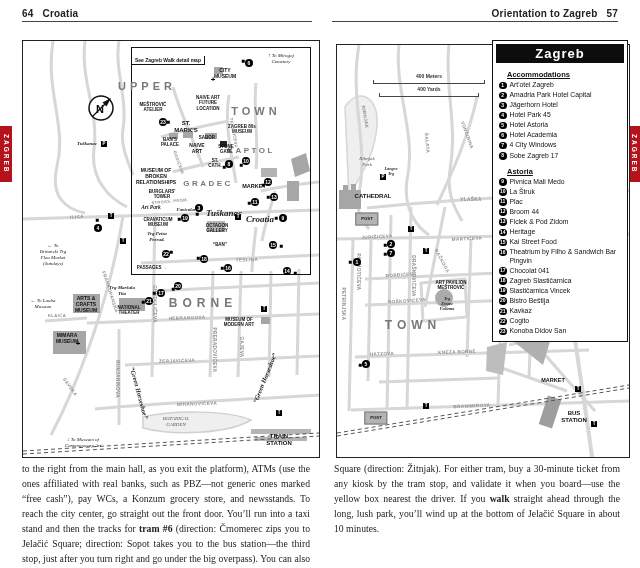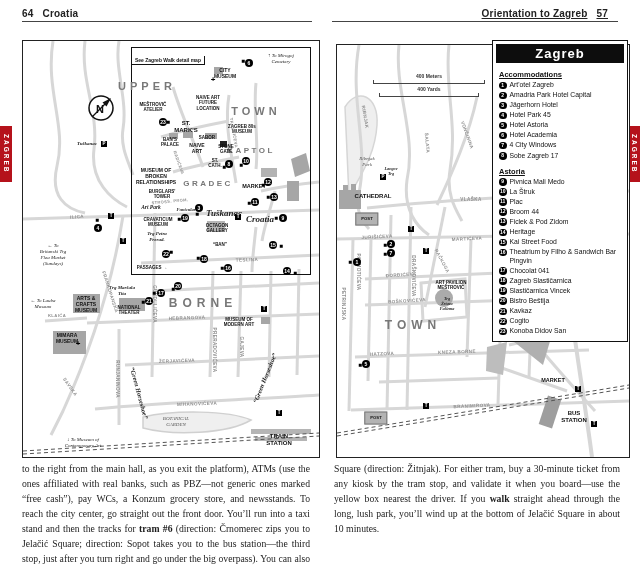--- a/index.html
+++ b/index.html
@@ -1,21 +1,21 @@
 <!DOCTYPE html>
 <html><head>
 <meta charset="utf-8">
 <style>
   html,body{margin:0;padding:0;background:#fff;}
   #page{position:relative;width:640px;height:568px;background:#fff;overflow:hidden;
         font-family:"Liberation Sans",sans-serif;color:#111;}
   
   .hdr{position:absolute;top:8px;font-size:10px;font-weight:bold;letter-spacing:.2px;color:#222;}
   .hdr-left{left:22px;}
-  .hdr-right{right:32px;text-align:right;text-decoration:underline;}
+  .hdr-right{right:22px;text-align:right;}
   .hdr .gap{display:inline-block;width:9px;}
   .rule{position:absolute;top:21px;height:1px;background:#444;}
   .rule-left{left:22px;width:290px;}
   .rule-right{left:332px;width:286px;}
   
   .tab{position:absolute;top:126px;width:12px;height:56px;background:#b5121b;
        display:flex;align-items:center;justify-content:center;}
   .tab-left{left:0;}
   .tab-right{right:0;}
   .tab span{writing-mode:vertical-rl;font-size:6.5px;font-weight:bold;letter-spacing:2px;color:#fff;}
@@ -48,21 +48,21 @@
   
   .scalebar{position:absolute;text-align:center;z-index:3;}
   .sb-label{font-size:5px;font-weight:bold;color:#333;margin-bottom:1px;}
   .sb-line{height:4px;border-left:1px solid #444;border-right:1px solid #444;border-bottom:1px solid #444;box-sizing:border-box;}
   
   .legend{position:absolute;left:492px;top:40px;width:136px;height:302px;background:#fff;
           border:1px solid #111;box-sizing:border-box;padding:3px;z-index:5;}
   .leg-title{background:#0d0d0d;color:#fff;font-size:13px;font-weight:bold;letter-spacing:1px;
              text-align:center;height:19px;line-height:19px;margin-bottom:3px;}
   .leg-section{padding:1px 3px;}
-  .leg-head{font-size:7.5px;font-weight:bold;text-decoration:underline;margin:3px 0 2px;}
+  .leg-head{font-size:7.5px;font-weight:bold;text-decoration:underline;margin:3px 8px 2px;}
   .leg-item{display:flex;align-items:flex-start;gap:3px;margin:1.6px 0;}
   .leg-num{flex:none;width:7.5px;height:7.5px;border-radius:50%;background:#000;color:#fff;
            font-size:5px;line-height:7.5px;text-align:center;font-weight:bold;margin-top:.5px;}
   .leg-label{font-size:6.8px;line-height:1.25;color:#111;}
   
   .bodytext{position:absolute;top:461px;width:288px;font-family:"Liberation Serif",serif;
             font-size:9.7px;line-height:15px;text-align:justify;color:#1c1c1c;}
   .body-left{left:22px;}
   .body-right{left:334px;width:286px;}
   .bodytext p{margin:0;}

